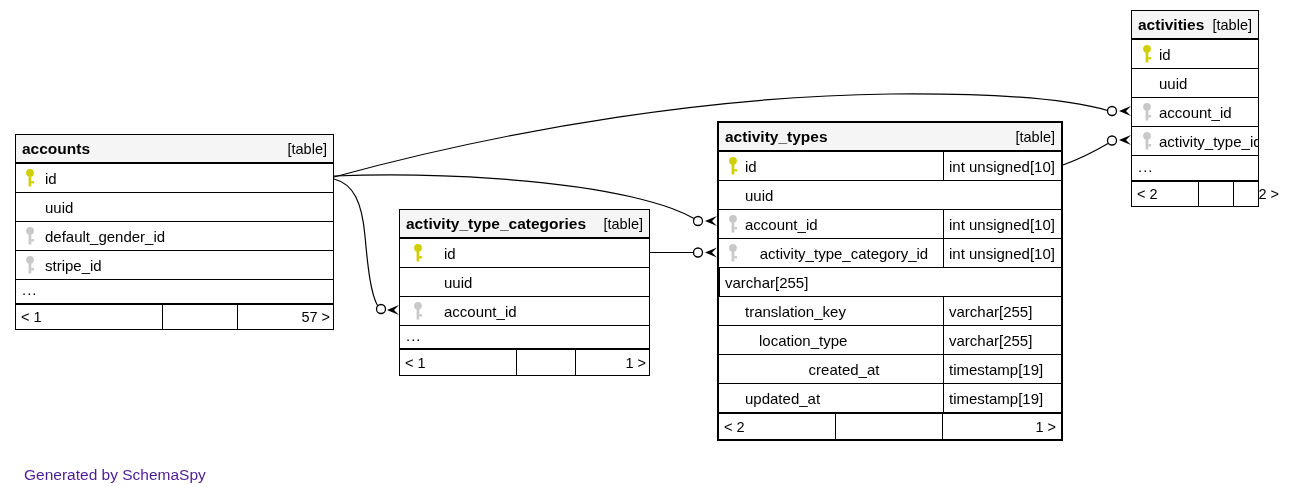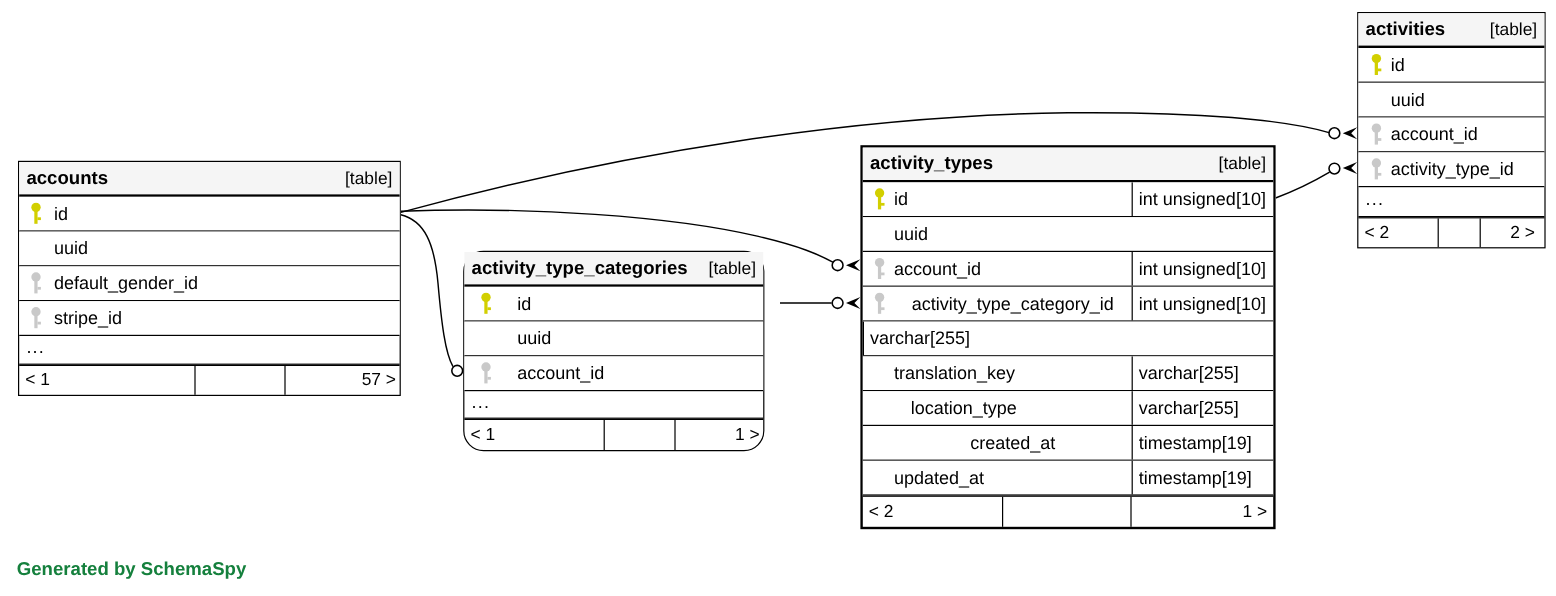--- a/index.html
+++ b/index.html
@@ -87,25 +87,24 @@
     display: flex;
     align-items: center;
     border-right: 1px solid #000000;
     padding: 0 5px;
     overflow: hidden;
     white-space: nowrap;
   }
   .tbl-footer .fcell:last-child { border-right: none; justify-content: flex-end; }
   .note {
     position: absolute;
-    left: 14px;
+    left: 24px;
     top: 466px;
     font-size: 15.5px;
-    color: #15803d;
-    font-weight: bold;
+    color: #4c1d95;
   }
   .rel-line { stroke: #000000; stroke-width: 1.2; fill: none; }
   .rel-dot  { fill: #ffffff; stroke: #000000; stroke-width: 1.3; }
   .rel-crow { fill: #000000; stroke: none; }
 </style>
 </head>
 <body>
 
 <div class="canvas">
 
@@ -184,21 +183,21 @@
             <span>stripe_id</span>
           </div>
         </div>
         <div class="tbl-ellipsis" style="height: 24px;">...</div>
         <div class="tbl-footer" style="height: 25px; border-top: 1px solid rgb(0, 0, 0);">
           <div class="fcell" style="flex: 0 0 147px;">&lt; 1</div>
           <div class="fcell" style="flex: 0 0 75px;"></div>
           <div class="fcell" style="flex: 0 0 97px;">57 &gt;</div>
         </div>
       </div>
-      <div class="tbl" style="left: 386px; top: 209px; width: 251px; border-radius: 17px;">
+      <div class="tbl" style="left: 399px; top: 209px; width: 251px;">
         <div class="tbl-header">
           <span class="tbl-title">activity_type_categories</span>
           <span class="tbl-badge">[table]</span>
         </div>
         <div class="tbl-row">
           <div class="cell-name" style="padding-left: 44px;">
             <span class="key-ic" style="left: 12px;">
               <svg width="12" height="19" viewBox="0 0 12 19">
                 <circle cx="6" cy="4.3" r="3.9" fill="#d2cf00"></circle>
                 <rect x="4.6" y="6.5" width="2.7" height="11.5" fill="#d2cf00"></rect>
@@ -307,21 +306,21 @@
             <span>updated_at</span>
           </div>
           <div class="cell-type" style="flex-basis: 118px; width: 118px;">timestamp[19]</div>
         </div>
         <div class="tbl-footer" style="height: 26px; border-top: 1px solid rgb(0, 0, 0);">
           <div class="fcell" style="flex: 0 0 117px;">&lt; 2</div>
           <div class="fcell" style="flex: 0 0 107px;"></div>
           <div class="fcell" style="flex: 0 0 118px;">1 &gt;</div>
         </div>
       </div>
-      <div class="tbl" style="left: 1131px; top: 10px; width: 157px;">
+      <div class="tbl" style="left: 1131px; top: 10px; width: 128px;">
         <div class="tbl-header">
           <span class="tbl-title">activities</span>
           <span class="tbl-badge">[table]</span>
         </div>
         <div class="tbl-row">
           <div class="cell-name" style="padding-left: 27px;">
             <span class="key-ic" style="left: 9px;">
               <svg width="12" height="19" viewBox="0 0 12 19">
                 <circle cx="6" cy="4.3" r="3.9" fill="#d2cf00"></circle>
                 <rect x="4.6" y="6.5" width="2.7" height="11.5" fill="#d2cf00"></rect>

